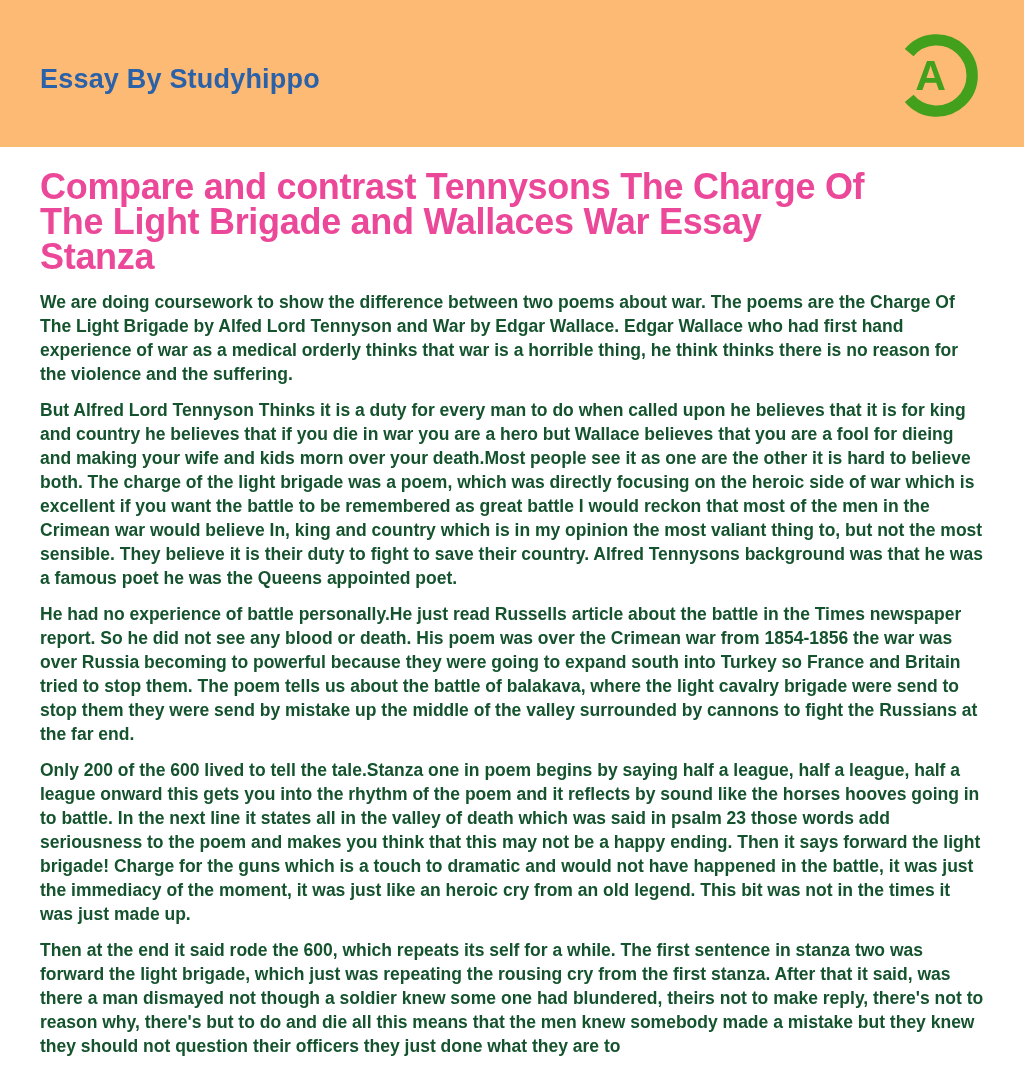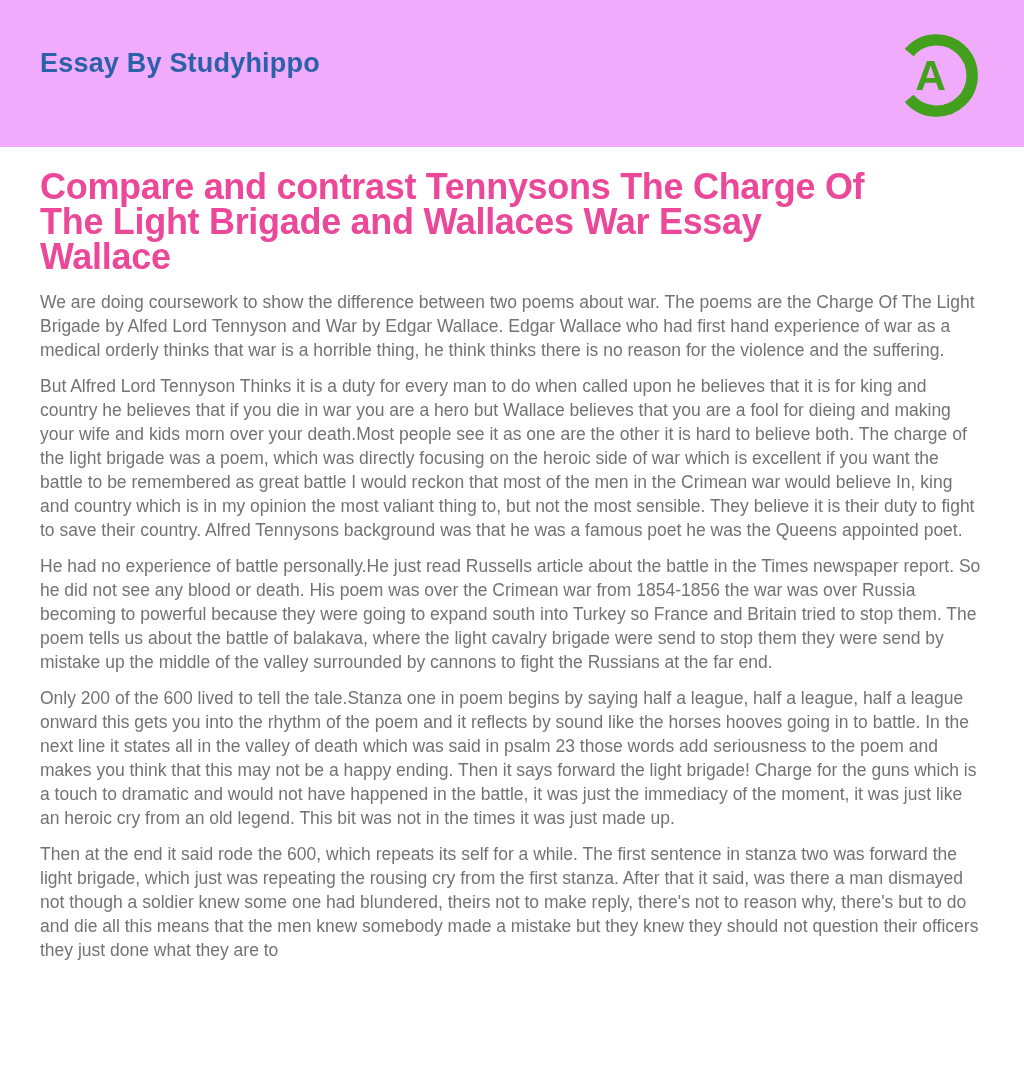--- a/index.html
+++ b/index.html
@@ -9,23 +9,23 @@
     height: 1076px;
     background: #ffffff;
     font-family: "Liberation Sans", sans-serif;
     overflow: hidden;
   }
   .page { width: 1024px; height: 1076px; }
 
   
   .site-header {
     position: relative;
-    background: #f0abfc;
+    background: #fdba74;
     height: 147px;
-    padding: 48px 40px 0 40px;
+    padding: 64px 40px 0 40px;
   }
   .site-title {
     font-size: 27px;
     font-weight: 700;
     color: #2b61a9;
     letter-spacing: 0.2px;
     margin: 0;
   }
   .essay-url {
     display: block;
@@ -59,21 +59,22 @@
     line-height: 35px;
     font-weight: 800;
     letter-spacing: -0.3px;
     color: #ec4899;
   }
   .essay-body .para {
     margin: 0 0 12px 0;
     max-width: 952px;
     font-size: 17.5px;
     line-height: 24px;
-    color: #737373;
+    color: #14532d;
+    font-weight: bold;
   }
 </style>
 </head>
 <body>
 
 <div class="page">
 
   <header class="site-header">
     <div class="site-title">Essay By Studyhippo</div>
 
@@ -82,21 +83,21 @@
         <path d="M 22.4 26.9 A 36 36 0 1 1 22.4 73.1" fill="none" stroke="#43a01d" stroke-width="11.5" stroke-linecap="butt"></path>
         <text x="44" y="65" text-anchor="middle" font-family="Liberation Sans, sans-serif" font-size="43" font-weight="700" fill="#43a01d">A</text>
       </svg>
     </div>
   </header>
 
   <main class="article">
     <h1 class="essay-title">
       <div>Compare and contrast Tennysons The Charge Of</div>
       <div>The Light Brigade and Wallaces War Essay</div>
-      <div>Wallace</div>
+      <div>Stanza</div>
     </h1>
     <section class="essay-body">
         <p class="para">We are doing coursework to show the difference between two poems about war. The poems are the Charge Of The Light Brigade by Alfed Lord Tennyson and War by Edgar Wallace. Edgar Wallace who had first hand experience of war as a medical orderly thinks that war is a horrible thing, he think thinks there is no reason for the violence and the suffering.</p>
         <p class="para">But Alfred Lord Tennyson Thinks it is a duty for every man to do when called upon he believes that it is for king and country he believes that if you die in war you are a hero but Wallace believes that you are a fool for dieing and making your wife and kids morn over your death.Most people see it as one are the other it is hard to believe both. The charge of the light brigade was a poem, which was directly focusing on the heroic side of war which is excellent if you want the battle to be remembered as great battle I would reckon that most of the men in the Crimean war would believe In, king and country which is in my opinion the most valiant thing to, but not the most sensible. They believe it is their duty to fight to save their country. Alfred Tennysons background was that he was a famous poet he was the Queens appointed poet.</p>
         <p class="para">He had no experience of battle personally.He just read Russells article about the battle in the Times newspaper report. So he did not see any blood or death. His poem was over the Crimean war from 1854-1856 the war was over Russia becoming to powerful because they were going to expand south into Turkey so France and Britain tried to stop them. The poem tells us about the battle of balakava, where the light cavalry brigade were send to stop them they were send by mistake up the middle of the valley surrounded by cannons to fight the Russians at the far end.</p>
         <p class="para">Only 200 of the 600 lived to tell the tale.Stanza one in poem begins by saying half a league, half a league, half a league onward this gets you into the rhythm of the poem and it reflects by sound like the horses hooves going in to battle. In the next line it states all in the valley of death which was said in psalm 23 those words add seriousness to the poem and makes you think that this may not be a happy ending. Then it says forward the light brigade! Charge for the guns which is a touch to dramatic and would not have happened in the battle, it was just the immediacy of the moment, it was just like an heroic cry from an old legend. This bit was not in the times it was just made up.</p>
         <p class="para">Then at the end it said rode the 600, which repeats its self for a while. The first sentence in stanza two was forward the light brigade, which just was repeating the rousing cry from the first stanza. After that it said, was there a man dismayed not though a soldier knew some one had blundered, theirs not to make reply, there's not to reason why, there's but to do and die all this means that the men knew somebody made a mistake but they knew they should not question their officers they just done what they are to</p>
       </section>
   </main>
 

